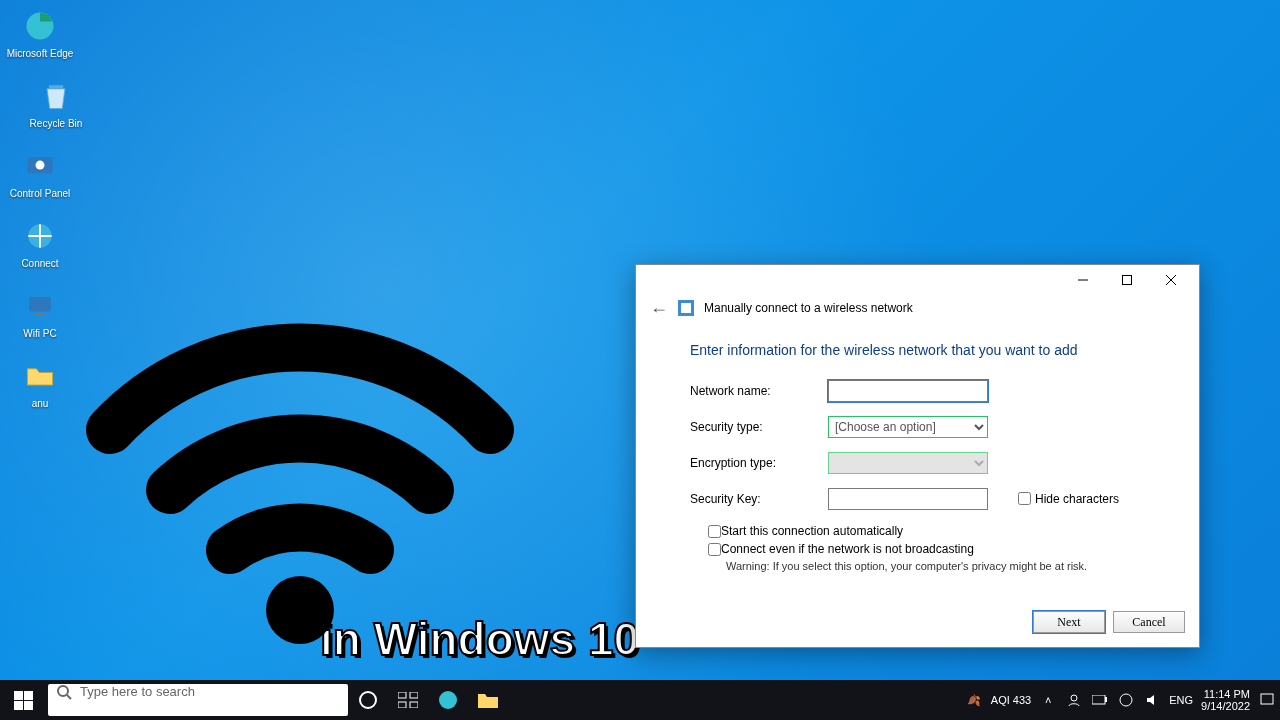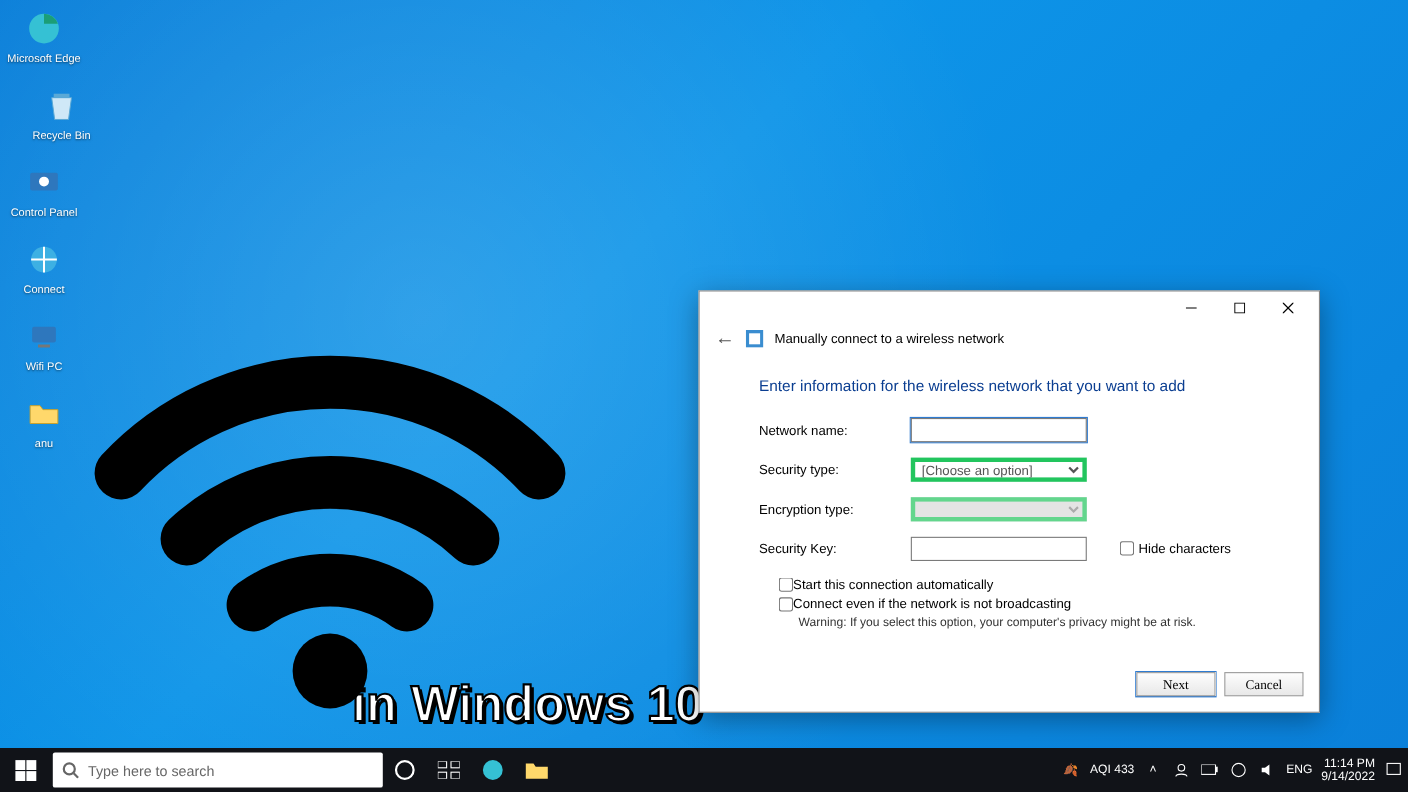--- a/index.html
+++ b/index.html
@@ -29,33 +29,33 @@
 .wbtn { width:44px; height:28px; display:flex; align-items:center; justify-content:center; color:#000; }
 .dlg .hdr { display:flex; align-items:center; gap:10px; padding:2px 14px 8px 14px; }
 .back { font-size:18px; color:#555; }
 .hdr .ico { width:16px; height:16px; }
 .hdr .ttl { font-size:12px; }
 .dlg .body { padding:10px 40px 0 54px; }
 .heading { color:#0b3e91; font-size:14px; margin:6px 0 22px; }
 .row { display:flex; align-items:center; margin-bottom:14px; gap:10px; }
 .row .lab { width:128px; font-size:12px; }
 .row input[type=text] { width:160px; height:22px; border:1px solid #7a7a7a; padding:0 4px; font-size:12px; }
-.row select { width:160px; height:22px; border:4px solid #22c55e; background:#fff; font-size:12px; color:#555; padding-left:2px; }
+.row select { width:160px; height:22px; border:1px solid #22c55e; background:#fff; font-size:12px; color:#555; padding-left:2px; }
 .row select.disabled { background:#d9d9d9; color:#888; }
 .row .after { display:flex; align-items:flex-start; gap:4px; font-size:12px; margin-left:20px; }
 .chkrow { display:flex; align-items:center; gap:0; font-size:12px; margin:4px 0 4px 18px; }
 .warn { font-size:11px; color:#333; margin:2px 0 0 36px; }
 .foot { position:absolute; right:14px; bottom:14px; display:flex; gap:8px; }
 .foot button { width:72px; height:22px; font-size:12px; border:1px solid #999; background:linear-gradient(#fdfdfd,#e8e8e8);font-family:Liberation Serif, serif; }
 .foot button.primary { box-shadow:0 0 0 1px #2e7bd1; }
 
 
 .tb { position:absolute; left:0; right:0; bottom:0; height:40px; background:#111318; display:flex; align-items:center; color:#fff; font-size:12px; }
 .tb .start { width:46px; height:40px; display:flex; align-items:center; justify-content:center; }
-.search { display:flex; align-items:center; background:#fff; color:#666; height:32px; width:300px; border-radius:2px; margin-left:2px; padding:0 8px; gap:8px; font-size:13px; }
+.search { display:flex; background:#fff; color:#666; height:32px; width:300px; border-radius:2px; margin-left:2px; padding:0 8px; gap:8px; font-size:13px; }
 .tb .ic { width:40px; height:40px; display:flex; align-items:center; justify-content:center; }
 .tray { margin-left:auto; display:flex; align-items:center; gap:8px; padding-right:4px; font-size:11px; }
 .tray .clk { text-align:right; line-height:1.1; }
 .tray .ti { width:18px; height:18px; display:flex; align-items:center; justify-content:center; }
 .winlogo { display:grid; grid-template-columns:9px 9px; grid-template-rows:9px 9px; gap:1px; }
 .winlogo span { background:#fff; }
 </style>
 </head>
 <body>
 

